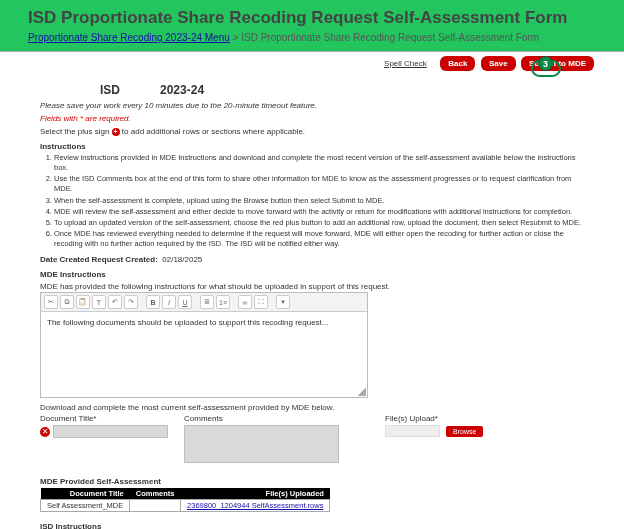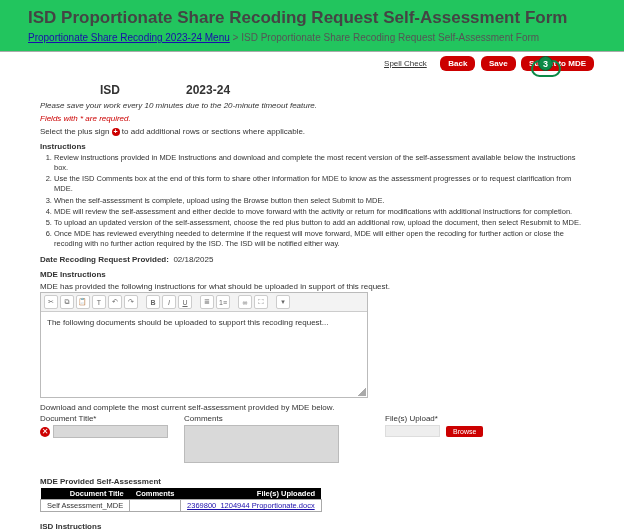--- a/index.html
+++ b/index.html
@@ -5,21 +5,21 @@
   html,body{margin:0;padding:0;font-family:Arial,Helvetica,sans-serif;font-size:9px;color:#333;background:#fff}
   *{box-sizing:border-box}
   .banner{background:#22c55e;padding:8px 30px 8px 28px}
   .banner h1{margin:0;font-size:17px;font-weight:bold;color:#444}
   .breadcrumb{text-align:left;font-size:10px;color:#555;margin-top:4px}
   .breadcrumb a{color:#1a0dab;text-decoration:underline}
   .topbar{border-top:1px solid #aaa;padding:4px 30px 3px 40px;text-align:right}
   .topbar .spell{font-size:8px;color:#333;margin-right:8px;text-decoration:underline;display:inline-block}
   .btn{display:inline-block;background:#c00;color:#fff;font-size:8px;font-weight:bold;padding:3px 8px;border-radius:6px;margin-left:3px;cursor:pointer;border:none}
   .content{padding:5px 40px 12px 40px}
-  .isdrow{display:flex;gap:66px;font-weight:bold;font-size:12px;margin:4px 0 4px 60px}
+  .isdrow{display:flex;gap:40px;font-weight:bold;font-size:12px;margin:4px 0 4px 60px}
   .note{font-style:italic;font-size:8px;margin:3px 0}
   .req{color:#c00;font-style:italic;font-size:8px;margin:4px 0}
   .plusnote{font-size:8px;margin:4px 0}
   .plusnote .circ{display:inline-block;width:8px;height:8px;border-radius:50%;background:#c00;color:#fff;font-size:7px;line-height:8px;text-align:center;font-weight:bold}
   .section-h{font-weight:bold;font-size:8px;margin:6px 0 2px}
   ol.instr{margin:2px 0 6px 14px;padding:0;font-size:7.5px;line-height:1.35}
   ol.instr li{margin-bottom:1px}
   .label-line{font-size:8px;margin:3px 0 1px}
   .editor{border:1px solid #bbb;width:328px}
   .toolbar{background:#f3f3f3;border-bottom:1px solid #ccc;padding:2px 3px;display:flex;flex-wrap:wrap;gap:2px}
@@ -81,21 +81,21 @@
     <div class="section-h">Instructions</div>
     <ol class="instr">
       <li>Review instructions provided in MDE Instructions and download and complete the most recent version of the self-assessment available below the instructions box.</li>
       <li>Use the ISD Comments box at the end of this form to share other information for MDE to know as the assessment progresses or to request clarification from MDE.</li>
       <li>When the self-assessment is complete, upload using the Browse button then select Submit to MDE.</li>
       <li>MDE will review the self-assessment and either decide to move forward with the activity or return for modifications with additional instructions for completion.</li>
       <li>To upload an updated version of the self-assessment, choose the red plus button to add an additional row, upload the document, then select Resubmit to MDE.</li>
       <li>Once MDE has reviewed everything needed to determine if the request will move forward, MDE will either open the recoding for further action or close the recoding with no further action required by the ISD. The ISD will be notified either way.</li>
     </ol>
 
-    <div class="label-line"><b>Date Recoding Request Provided:</b>&nbsp;&nbsp;<span>02/18/2025</span></div>
+    <div class="label-line"><b>Date Created Request Created:</b>&nbsp;&nbsp;<span>02/18/2025</span></div>
 
     <div class="section-h">MDE Instructions</div>
     <div class="label-line">MDE has provided the following instructions for what should be uploaded in support of this request.</div>
 
     <div class="editor">
       <div class="toolbar">
         <span class="tbtn">✂</span>
         <span class="tbtn">⧉</span>
         <span class="tbtn">📋</span>
         <span class="tbtn">T</span>
@@ -153,21 +153,21 @@
     <table class="mde">
       <tbody>
           <tr>
         <th>Document Title</th>
         <th>Comments</th>
         <th>File(s) Uploaded</th>
       </tr>
       <tr>
         <td>Self Assessment_MDE</td>
         <td></td>
-        <td><a href="#">2369800_1204944 Proportionate.docx</a></td>
+        <td><a href="#">2369800_1204944 SelfAssessment.rows</a></td>
       </tr>
     </tbody>
       </table>
 
     <div class="section-h" style="margin-top:10px">ISD Instructions</div>
 
   </div>
 
 </div>
 

